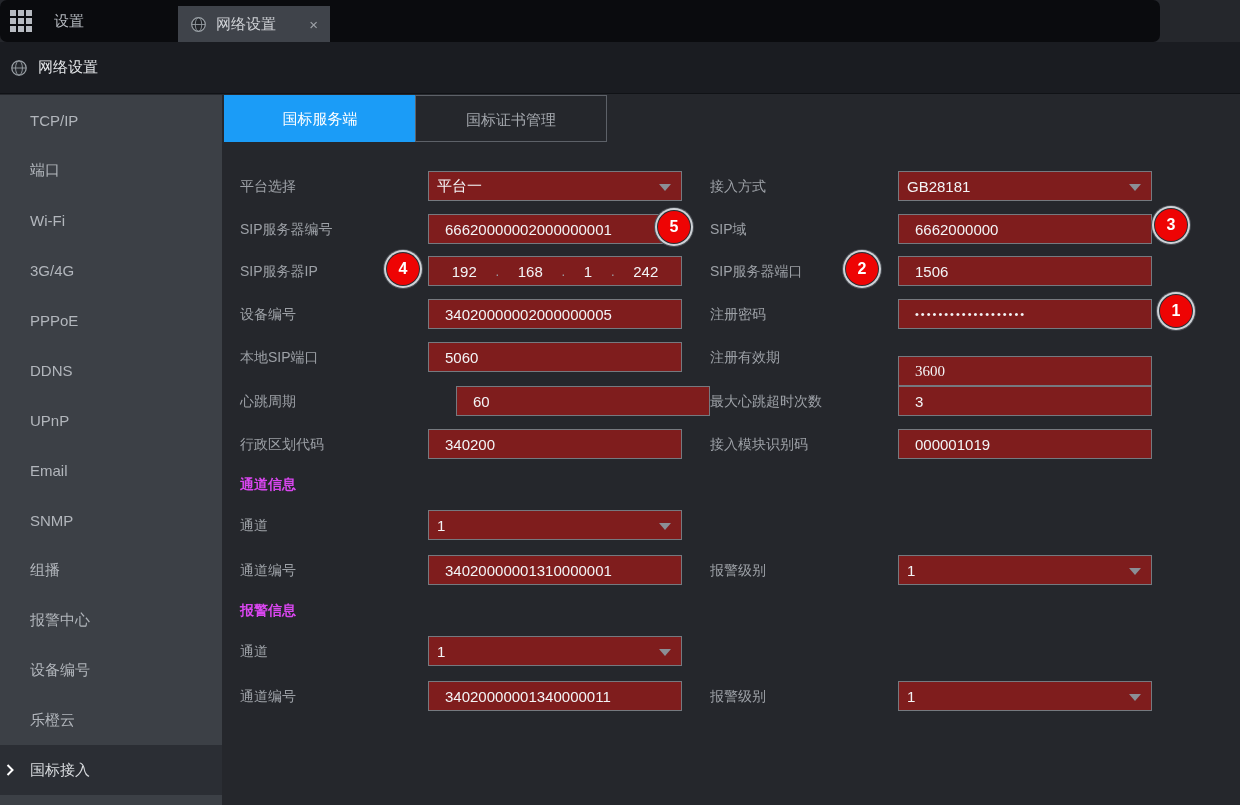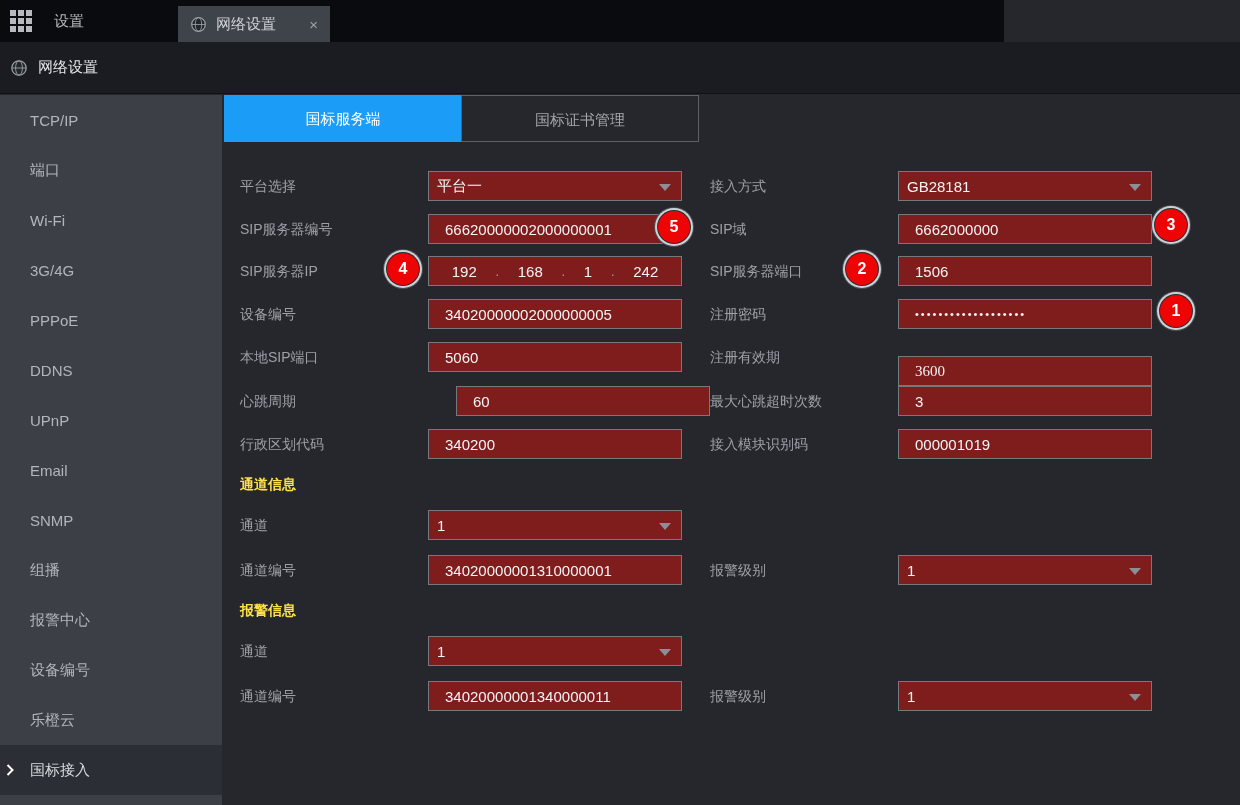--- a/index.html
+++ b/index.html
@@ -3,52 +3,52 @@
 <meta charset="utf-8">
 <style>
   * { margin:0; padding:0; box-sizing:border-box; }
   html,body { background:#000; }
   .screen {
     position:relative; width:1240px; height:805px; overflow:hidden;
     font-family:"Liberation Sans","DejaVu Sans",sans-serif;
     background:#25272c; color:#e8eaec;
   }
   
-  .topbar { position:absolute; left:0; top:0; width:1004px; height:42px; background:#0a0b0e; }
+  .topbar { position:absolute; left:0; top:0; width:1160px; height:42px; background:#0a0b0e;border-radius:7px; }
   .launcher { position:absolute; left:10px; top:0; height:42px; display:flex; align-items:center; }
   .grid-icon { width:22px; height:22px; display:grid; grid-template-columns:repeat(3,1fr); grid-template-rows:repeat(3,1fr); gap:2px; }
   .grid-icon span { background:#b7bbc1; }
   .launcher-label { margin-left:22px; font-size:15px; color:#b4b8be; }
   .window-tab { position:absolute; left:178px; top:6px; width:152px; height:36px; background:#3f434a; display:flex; align-items:center; padding:0 12px; }
   .window-tab .tab-label { font-size:15px; color:#cfd2d6; margin-left:9px; }
   .window-tab .close { margin-left:auto; color:#9ea2a8; font-size:15px; cursor:pointer; }
   
   .pageheader { position:absolute; left:0; top:42px; width:1240px; height:52px; background:#1a1c21; display:flex; align-items:center; padding-left:10px; border-bottom:1px solid #101216; }
   .pageheader .title { margin-left:10px; font-size:15px; color:#e4e6e9; }
   
   .sidebar { position:absolute; left:0; top:95px; width:222px; height:710px; background:#3c4046; }
   .side-item { height:50px; display:flex; align-items:center; padding-left:30px; font-size:15px; color:#b2b6bc; position:relative; cursor:pointer; }
   .side-item.selected { background:#2b2e34; color:#d9dcdf; }
   .side-item .chev { position:absolute; left:6px; top:19px; }
   
   .content { position:absolute; left:222px; top:95px; width:1018px; height:710px; background:#25272c; }
   .tabs { position:absolute; left:2px; top:0; display:flex; }
-  .tab { width:238px; height:47px; line-height:47px; text-align:center; font-size:15px; color:#a3a7ad; border:1px solid #5d6168; margin-left:-1px; cursor:pointer; }
+  .tab { width:192px; height:47px; line-height:47px; text-align:center; font-size:15px; color:#a3a7ad; border:1px solid #5d6168; margin-left:-1px; cursor:pointer; }
   .tab.active { background:#1b9cf7; color:#ffffff; border:none; margin-left:0; }
   
   .flabel { position:absolute; height:30px; line-height:30px; font-size:14px; color:#9da1a7; }
   .fbox { position:absolute; width:254px; height:30px; background:#7f1d1d; border:1px solid #75797f; }
   input.fbox { color:#f3f4f6; font-size:15px; padding:0 16px; outline:none; }
   .select { display:flex; align-items:center; padding-left:8px; cursor:pointer; }
   .select .val { font-size:15px; color:#f3f4f6; }
   .caret { position:absolute; right:10px; top:12px; width:0; height:0; border-left:6px solid transparent; border-right:6px solid transparent; border-top:7px solid #8b8f96; }
   .ipbox { display:flex; align-items:center; justify-content:space-evenly; padding:0 4px; }
   .ipbox .oct { font-size:15px; color:#f3f4f6; }
   .ipbox .sep { font-size:13px; color:#9da1a7; }
-  .section-title { position:absolute; font-size:14px; font-weight:bold; color:#fde047; height:26px; line-height:26px; }
+  .section-title { position:absolute; font-size:14px; font-weight:bold; color:#d946ef; height:26px; line-height:26px; }
   
   .badge { position:absolute; width:32px; height:32px; border-radius:50%; background:#ee0404;
            box-shadow:0 0 0 1px #2a2d32, 0 0 0 3px #ced2d7, 0 0 0 4px #4a4e54;
            display:flex; align-items:center; justify-content:center;
            color:#fff; font-weight:bold; font-size:16px; }
   
   .lab-l { left:18px; }  .in-l { left:206px; }
   .lab-r { left:488px; } .in-r { left:676px; }
 </style>
 </head>

